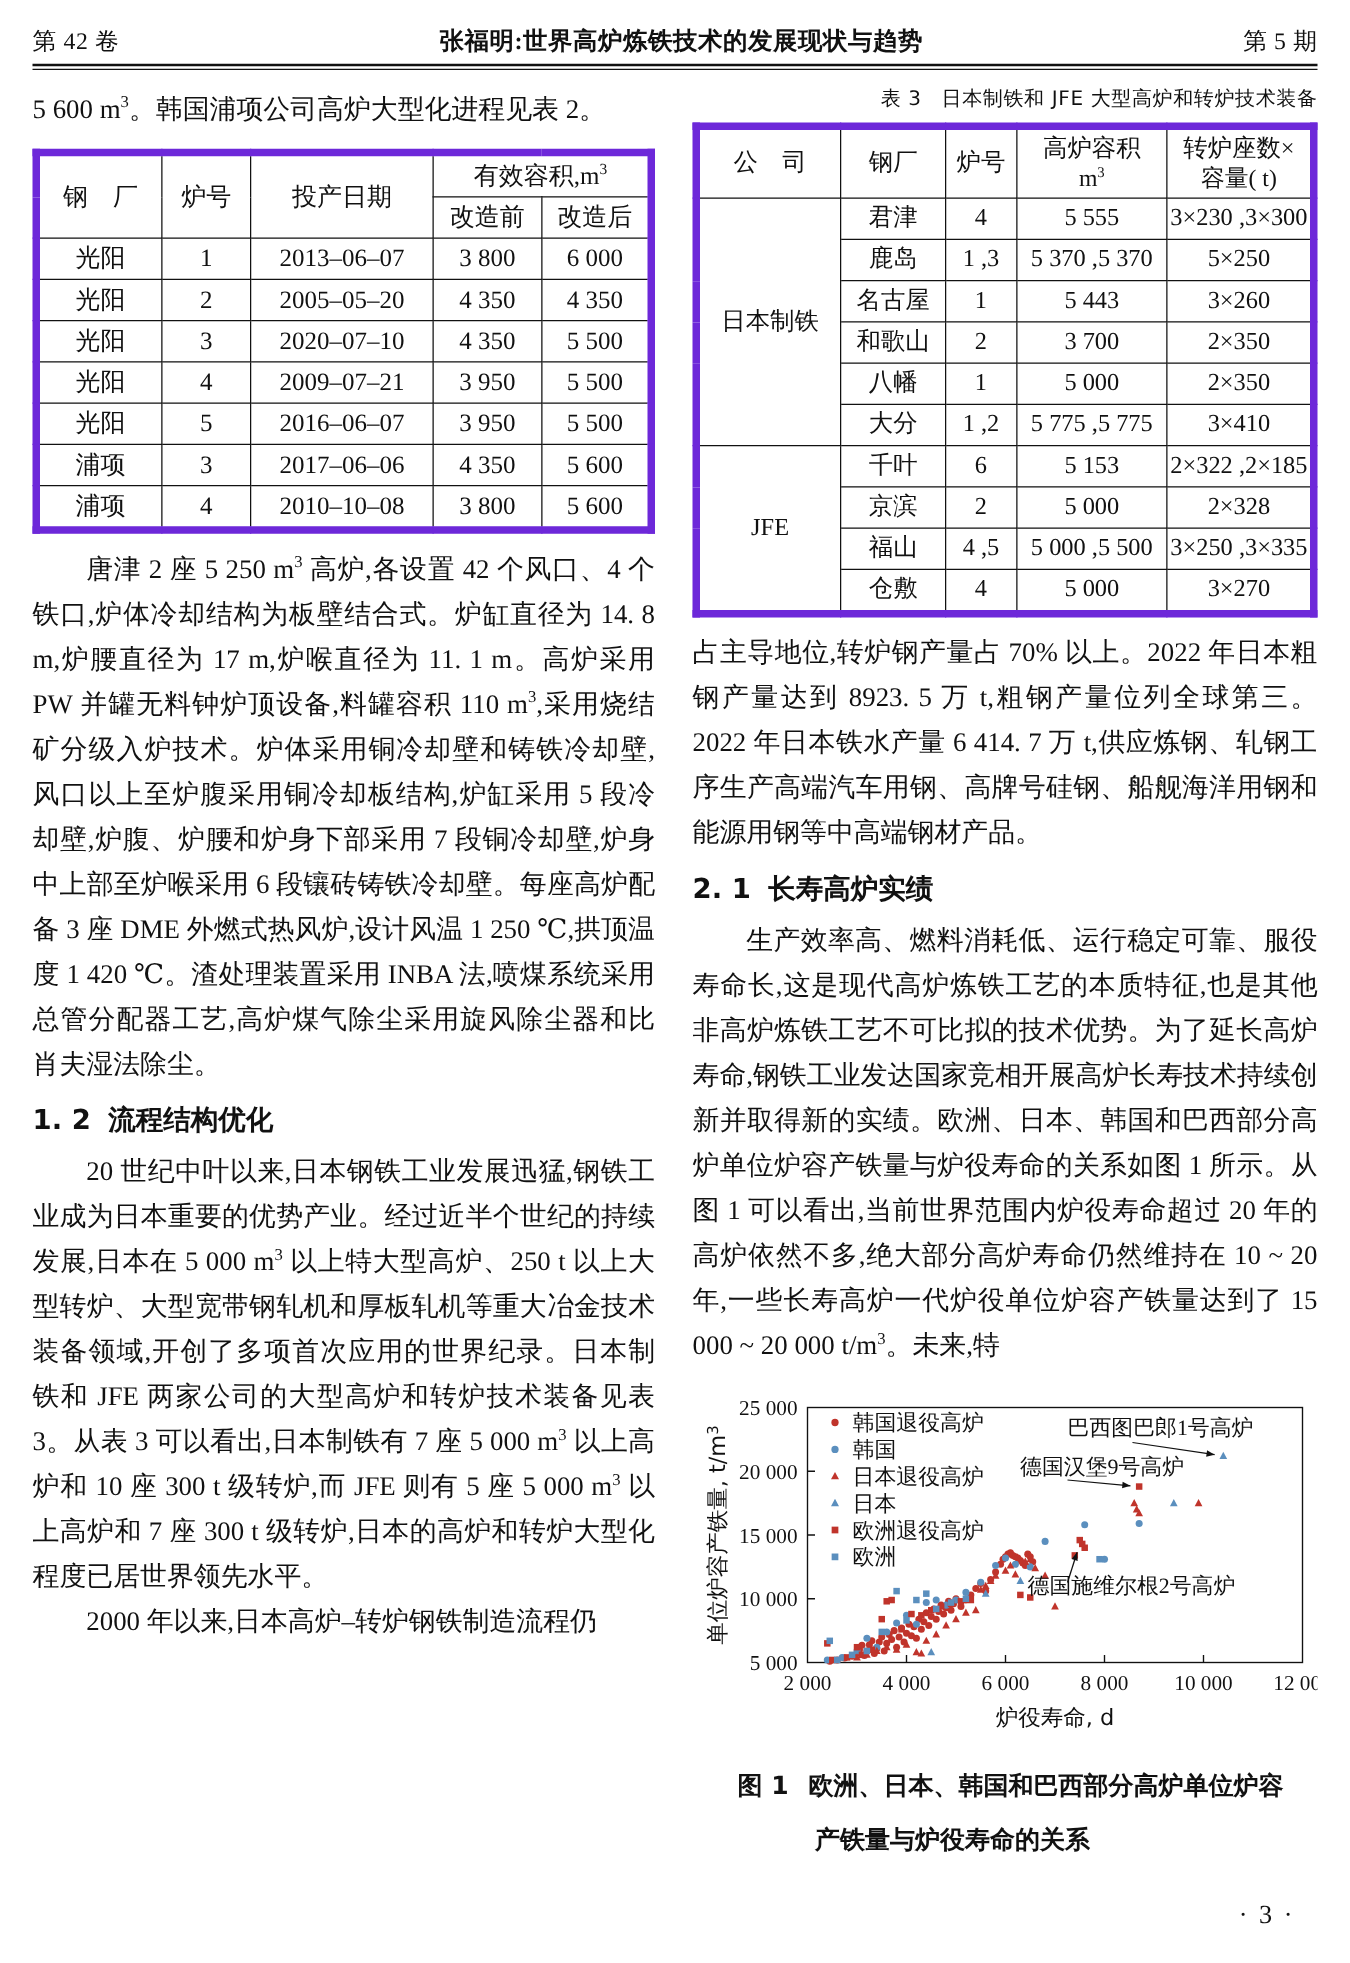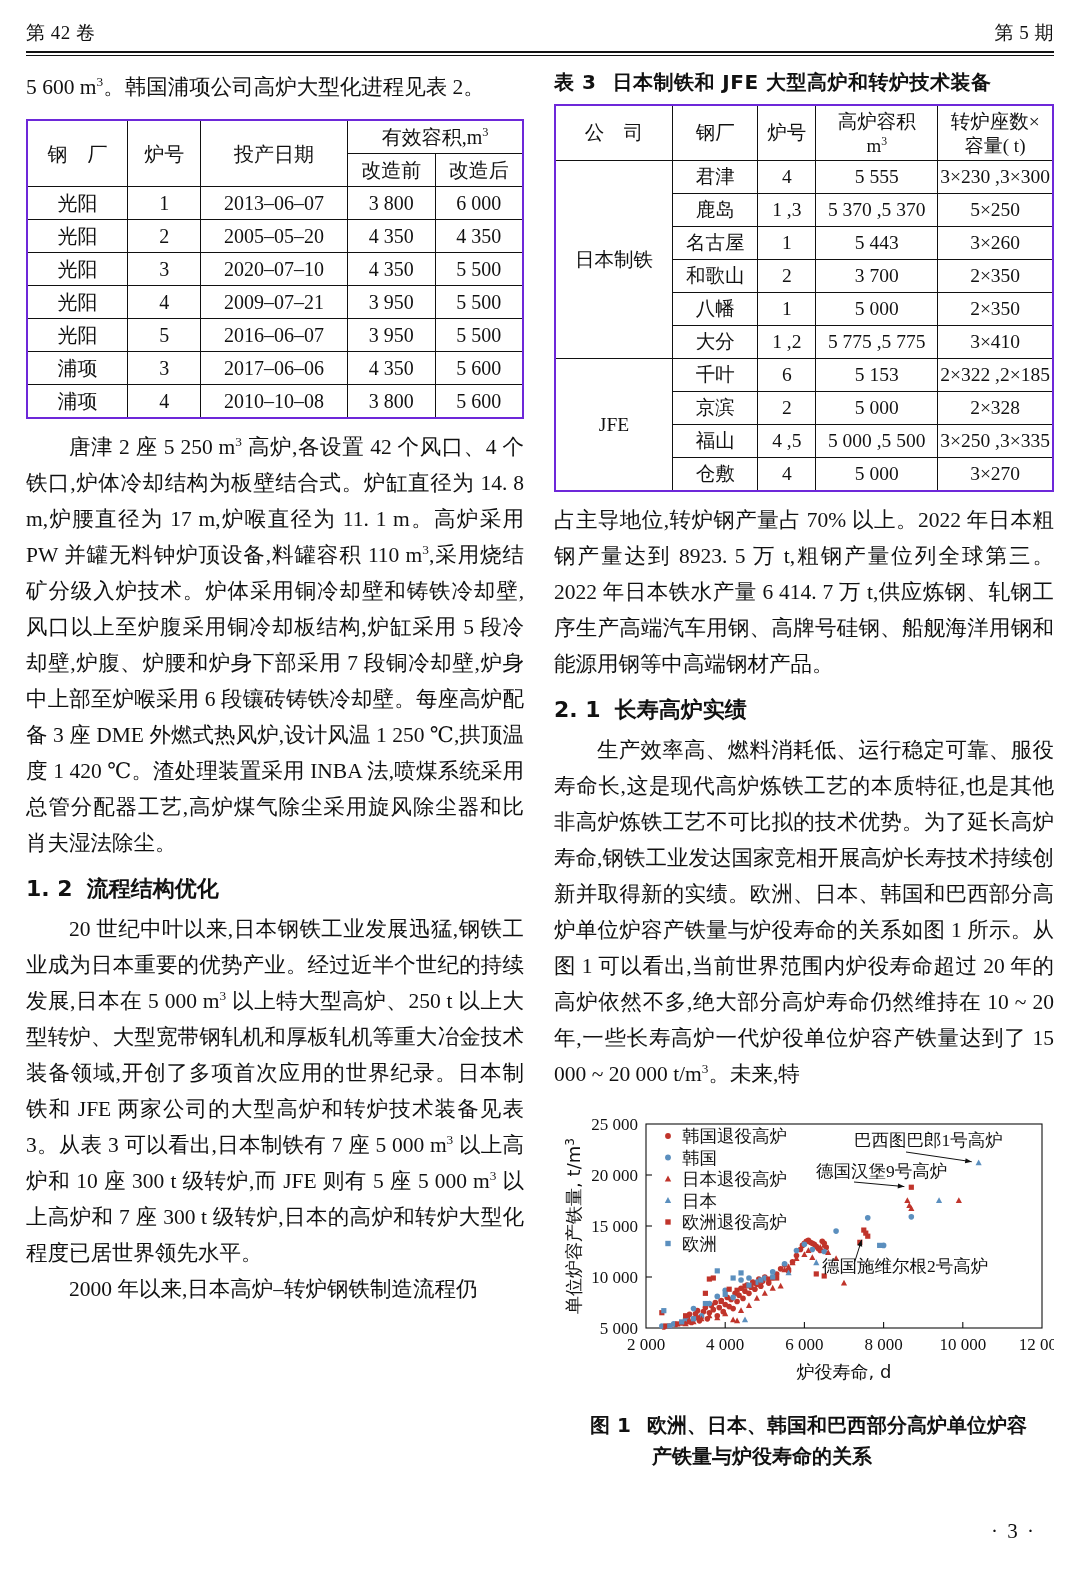--- a/index.html
+++ b/index.html
@@ -58,76 +58,77 @@
     font-family:"DejaVu Sans","Liberation Sans",sans-serif;
     font-weight:700;
     font-size:23.5px;
     line-height:42px;
   }
   h2.sec-big .num { margin-right:10px; }
 
   
   .tbl-wrap { margin:14px 0 10px 0; }
   .tbl-title {
-    text-align:left;
+    text-align:right;
     font-family:"DejaVu Sans","Liberation Sans",sans-serif;
-    font-weight:700;
-    font-size:20px;
+    font-weight:400;
+    font-size:16px;
     margin-bottom:8px;
     letter-spacing:.5px;
   }
   .tbl-title .lbl { margin-right:16px; }
   table.doc {
     border-collapse:collapse;
     width:100%;
     font-size:20px;
     font-family:"Liberation Serif","DejaVu Serif",serif;
   }
   table.doc td, table.doc th {
     border:1px solid #111;
     text-align:center;
     padding:3px 2px;
     font-weight:400;
     line-height:26px;
     white-space:nowrap;
   }
   table.doc.t2 td, table.doc.t2 th { height:31px; }
   table.doc.t3 td, table.doc.t3 th { height:29px; font-size:19.5px; }
-  table.doc { border:2px solid #6d28d9; }
+  table.doc { border:6px solid #6d28d9; }
   .subhdr { font-size:20px; }
   .unitline { font-size:19px; line-height:22px; }
 
   
   .figure { margin-top:14px; }
   .fig-caption {
     margin-top:10px;
     font-family:"DejaVu Sans","Liberation Sans",sans-serif;
     font-weight:700;
     font-size:20px;
     line-height:31px;
     padding-left:36px;
     text-indent:0;
   }
   .fig-caption .lbl { margin-right:16px; }
-  .fig-caption .l2 { display:block; padding-left:62px; }
+  .fig-caption .l2 { display:block; padding-left:62px;margin-top:12px; }
 
   .pagenum {
     position:absolute;
     right:44px; bottom:26px;
     font-size:21px;
     letter-spacing:2px;
   }
 </style>
 </head>
 <body>
 
 <div class="page">
 
   <div class="runhead">
     <span>第 42 卷</span>
+    <span class="mid">张福明:世界高炉炼铁技术的发展现状与趋势</span>
     <span>第 5 期</span>
   </div>
   <div class="rule-double"></div>
 
   <div class="cols">
 
     <div class="col">
 
       <p class="body">
         <span>5 600 m<sup>3</sup>。韩国浦项公司高炉大型化进程见表 2。</span>

